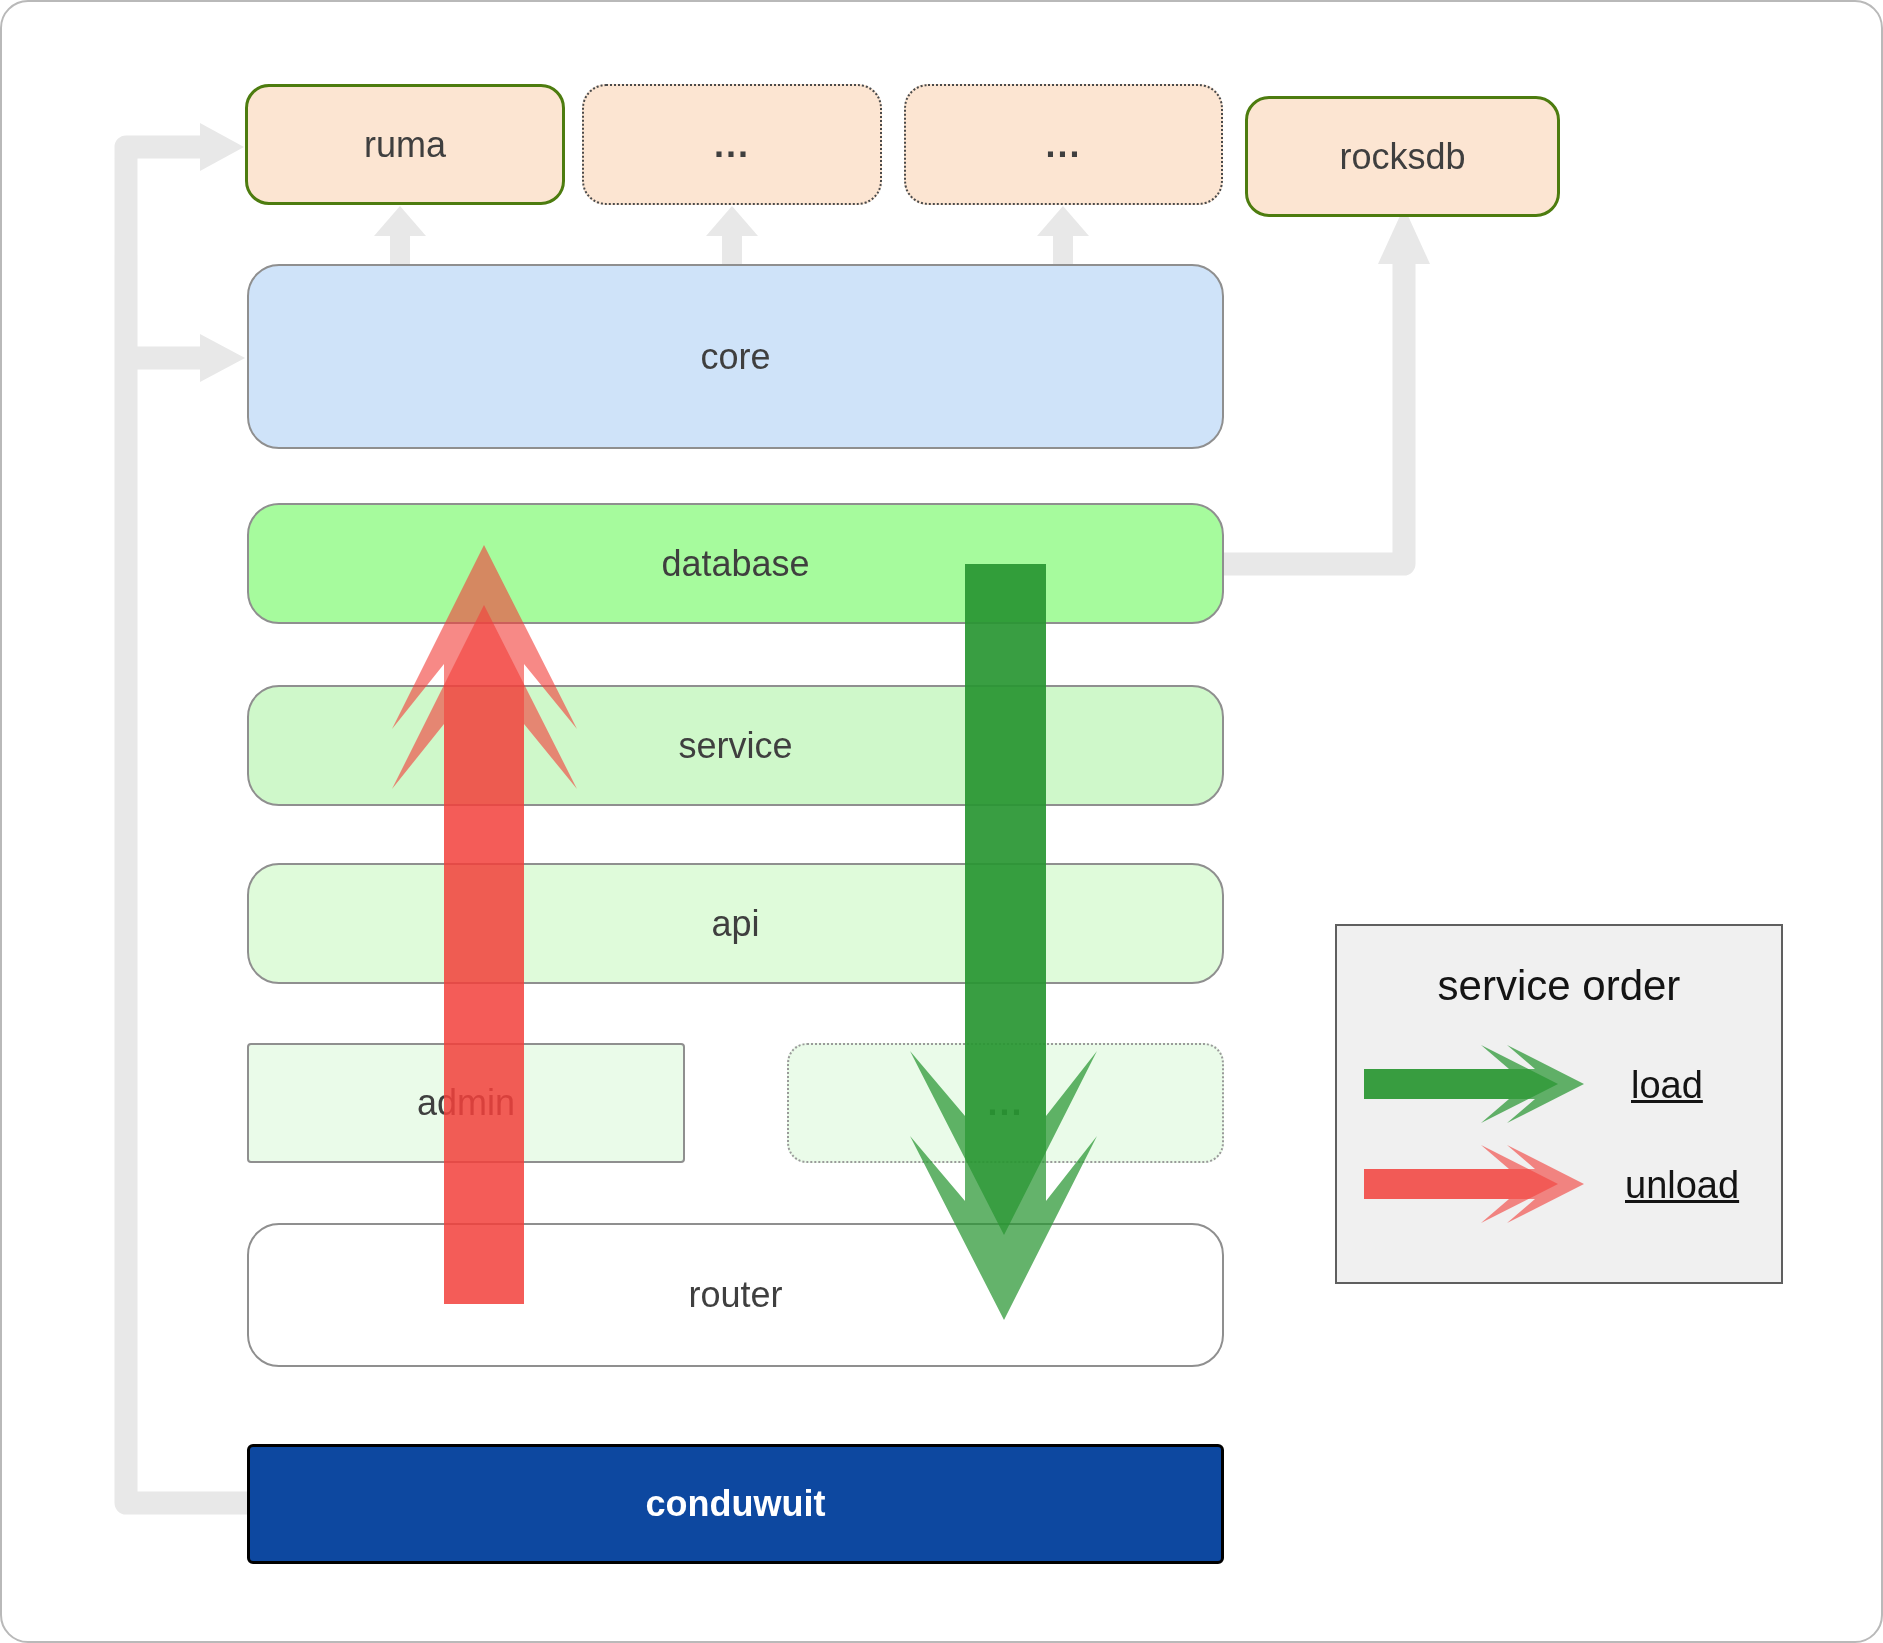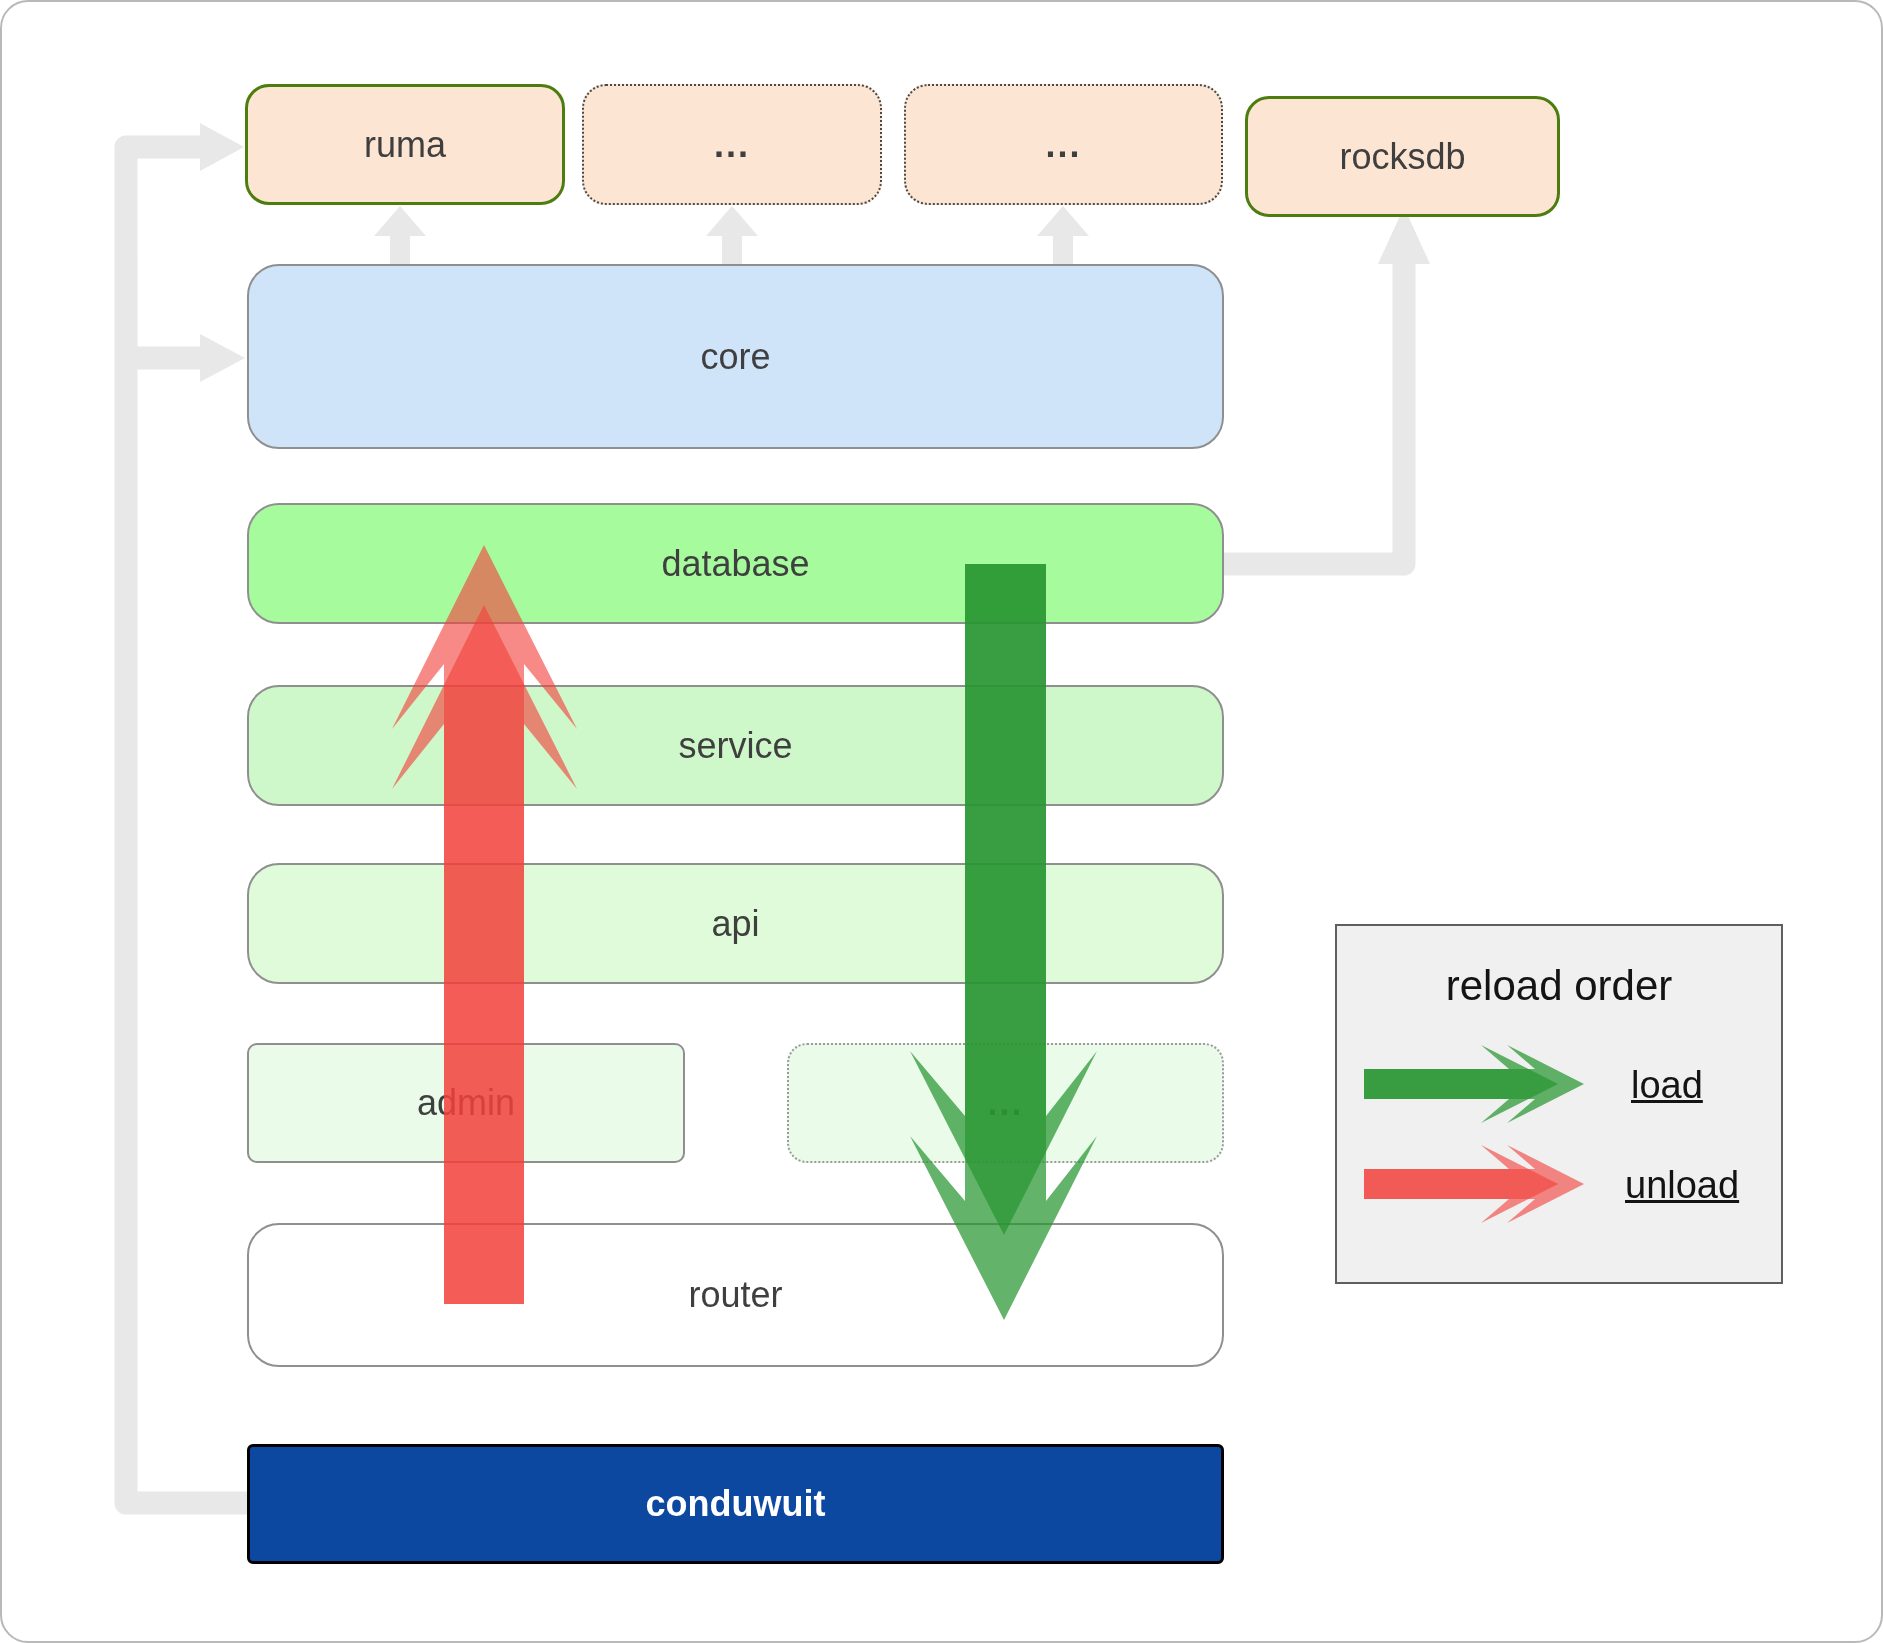--- a/index.html
+++ b/index.html
@@ -21,21 +21,21 @@
   .n-dots1{left:580px;top:82px;width:300px;height:121px;font-weight:bold;letter-spacing:2px;}
   .n-dots2{left:902px;top:82px;width:319px;height:121px;font-weight:bold;letter-spacing:2px;}
   .n-rocksdb{left:1243px;top:82px;width:315px;height:121px;margin-top:12px;}
   
   .mid{border:2px solid #8f8f8f;border-radius:32px;left:245px;width:977px;align-items:center;}
   .n-core{top:262px;height:185px;background:var(--core_fill);}
   .n-database{top:501px;height:121px;background:var(--database_fill);}
   .n-service{top:683px;height:121px;background:var(--service_fill);}
   .n-api{top:861px;height:121px;background:var(--api_fill);}
   .n-admin{left:245px;top:1041px;width:438px;height:120px;background:var(--admin_fill);
-           border:2px solid #8f8f8f;border-radius:10px;}
+           border:2px solid #8f8f8f;border-radius:4px;}
   .n-dotsadmin{left:785px;top:1041px;width:437px;height:120px;background:var(--admin_fill);
            border:2px dotted #9a9a9a;border-radius:20px;font-weight:bold;letter-spacing:2px;}
   .n-router{top:1221px;height:144px;background:#ffffff;}
   .n-conduwuit{left:245px;top:1442px;width:977px;height:120px;background:var(--conduwuit_fill);
            border:3px solid #000000;border-radius:6px;color:#ffffff;font-weight:bold;}
   
   .legend-panel{position:absolute;left:1333px;top:922px;width:448px;height:360px;
      background:var(--legend_fill);border:2px solid #5f5f5f;box-sizing:border-box;color:#141414;}
   .legend-title{position:absolute;left:0;top:36px;width:100%;text-align:center;
      font-size:42px;color:#141414;}
@@ -99,21 +99,21 @@
     <span>...</span>
   </div>
   <div class="node mid n-router">
     <span>router</span>
   </div>
   <div class="node n-conduwuit">
     <span>conduwuit</span>
   </div>
 
   <div class="legend-panel">
-    <div class="legend-title">reload order</div>
+    <div class="legend-title">service order</div>
     <div class="legend-label load">load</div>
     <div class="legend-label unload">unload</div>
   </div>
 
   <svg id="over" class="layer">
 
     <g fill="#f2413c" fill-opacity="0.62">
       <polygon points="482,543 575,727 522,662 522,1302 442,1302 442,662 390,727"></polygon>
       <polygon points="482,603 575,787 522,722 522,1302 442,1302 442,722 390,787"></polygon>
     </g>

